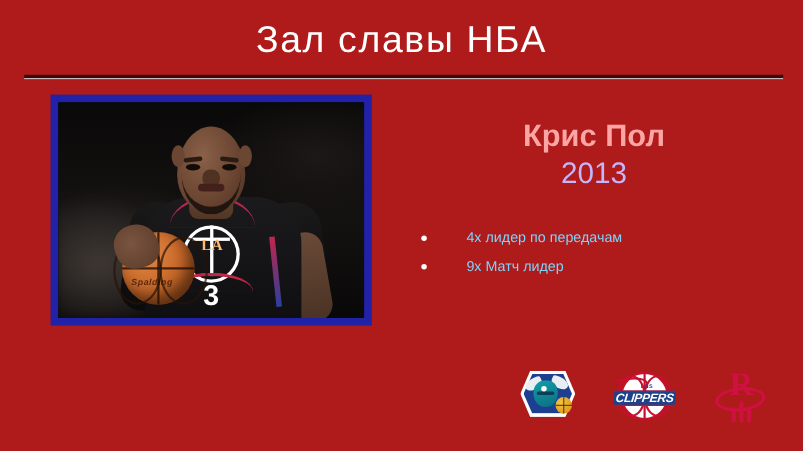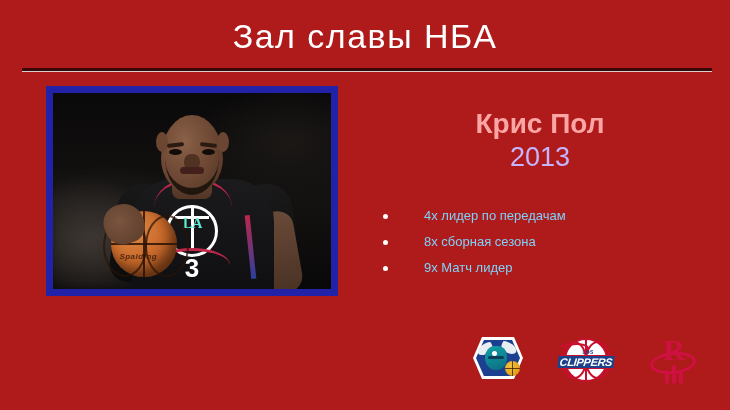--- a/index.html
+++ b/index.html
@@ -222,21 +222,21 @@
     position: absolute;
     left: 6px; top: 8px;
     width: 34px; height: 3px;
     background: #ffffff;
   }
   #photo .chest-la {
     position: absolute;
     left: 50%; top: 63%;
     margin-left: -9px;
     width: 18px; height: 16px;
-    color: #5eead4;
+    color: #fdba74;
     font-size: 14px;
     font-weight: 700;
     text-align: center;
     line-height: 16px;
     font-family: "Liberation Serif", serif;
   }
   #photo .jersey-stripe {
     position: absolute;
     left: 50%; top: 79%;
     margin-left: -38px;
@@ -625,24 +625,20 @@
   <div id="player-name">Крис Пол</div>
   <div id="player-year">2013</div>
 
   <ul id="achievements">
     <li>
       <span class="bullet"></span>
       <span>4х лидер по передачам</span>
     </li>
     <li>
       <span class="bullet"></span>
-      <span>8х сборная сезона</span>
-    </li>
-    <li>
-      <span class="bullet"></span>
       <span>9х Матч лидер</span>
     </li>
   </ul>
 
   <div id="team-logos">
 
     <div class="logo logo-hornets">
       <div class="hex"></div>
       <div class="hex-in"></div>
       <div class="wing-l"></div>

